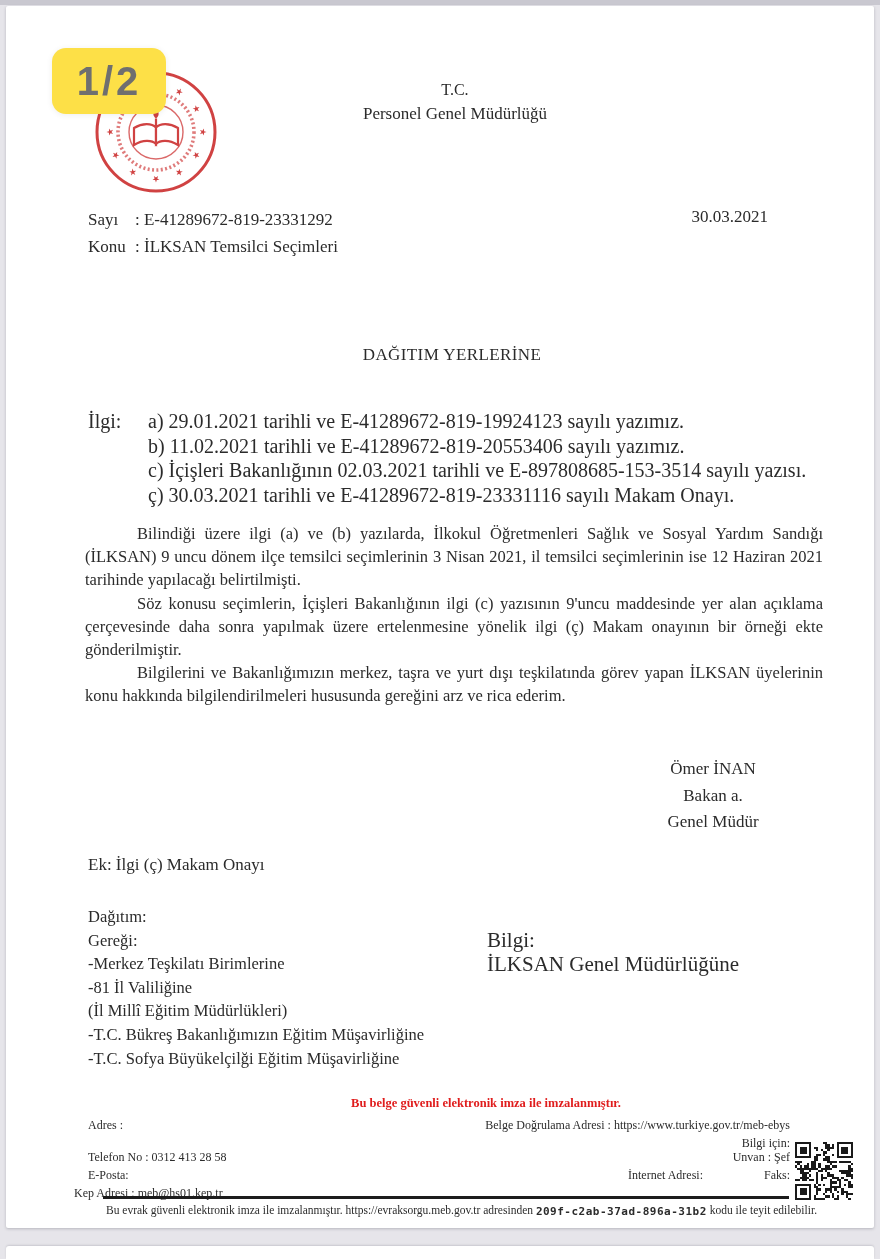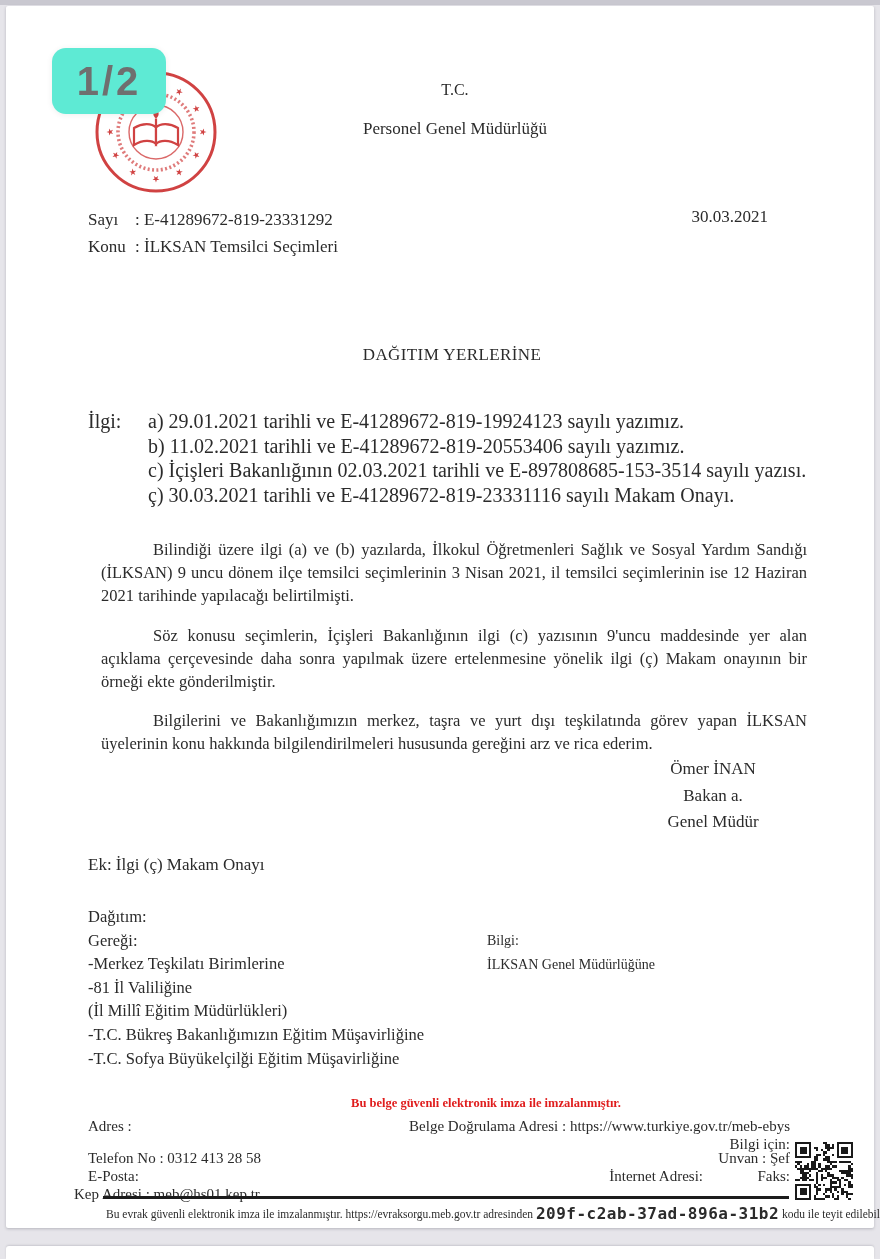--- a/index.html
+++ b/index.html
@@ -11,81 +11,81 @@
   html,body{width:880px;height:1259px;overflow:hidden;}
   body{font-family:"Liberation Serif","DejaVu Serif",serif;color:var(--ink);background:#e6e5ea;}
   .stage{position:relative;width:880px;height:1259px;background:#e6e5ea;}
   .top-strip{position:absolute;left:0;top:0;width:880px;height:5px;background:#c9c8d0;}
   .page{position:absolute;left:6px;top:6px;width:868px;height:1222px;background:#ffffff;
         border-radius:2px;box-shadow:0 1px 3px rgba(40,40,60,.25);}
   .page2-sliver{position:absolute;left:6px;top:1246px;width:868px;height:13px;background:#ffffff;
         border-radius:3px 3px 0 0;box-shadow:0 -1px 2px rgba(40,40,60,.15);}
 
   
-  .badge{position:absolute;left:46px;top:42px;width:114px;height:66px;background:#5eead4;
+  .badge{position:absolute;left:46px;top:42px;width:114px;height:66px;background:#fde047;
          border-radius:14px;display:flex;align-items:center;justify-content:center;z-index:5;
          box-shadow:0 1px 6px rgba(0,0,0,.07);}
   .badge span{font-family:"Liberation Sans","DejaVu Sans",sans-serif;font-size:40px;font-weight:bold;
          color:#6f6f6f;letter-spacing:3px;}
 
   
   .seal{position:absolute;left:84px;top:60px;width:132px;height:132px;z-index:1;opacity:.92;}
 
   
   .letterhead{position:absolute;left:84px;right:54px;top:76px;text-align:center;line-height:1;}
-  .lh1{font-size:16px;margin-bottom:22px;}
+  .lh1{font-size:16px;margin-bottom:7px;}
   .lh2{font-size:19px;letter-spacing:.5px;margin-bottom:8px;}
   .lh3{font-size:17px;}
 
   
   .meta{position:absolute;left:82px;top:200px;font-size:17px;line-height:27px;}
   .meta .lab{display:inline-block;width:47px;}
   .doc-date{position:absolute;right:106px;top:201px;font-size:17px;}
 
   .recipient{position:absolute;left:84px;right:60px;top:339px;text-align:center;
              font-size:17px;letter-spacing:.4px;}
 
   
   .ilgi{position:absolute;left:82px;top:403px;font-size:20px;line-height:24.6px;}
   .ilgi .lab{position:absolute;left:0;top:0;}
   .ilgi .items{margin-left:60px;}
 
   
   .bodytext{position:absolute;left:79px;top:516px;width:738px;font-size:16.5px;line-height:23.2px;
             text-align:justify;}
-  .bodytext p{text-indent:52px;margin:16px;}
+  .bodytext p{text-indent:52px;margin:0;}
 
   
   .signature{position:absolute;left:626px;top:750px;width:162px;text-align:center;
              font-size:17px;line-height:26.5px;}
 
   .ek{position:absolute;left:82px;top:849px;font-size:17px;}
 
   
   .dagitim{position:absolute;left:82px;top:899px;font-size:16.5px;line-height:23.6px;}
-  .bilgi-col{position:absolute;left:481px;top:923px;font-size:14px;line-height:23.6px;}
+  .bilgi-col{position:absolute;left:481px;top:923px;font-size:21px;line-height:23.6px;}
 
   
   .f-red{position:absolute;left:200px;top:1090px;width:560px;text-align:center;
          font-size:12.5px;font-weight:bold;color:var(--notice_red);}
-  .f{position:absolute;font-size:15px;white-space:nowrap;}
+  .f{position:absolute;font-size:12px;white-space:nowrap;}
   .f-adres{left:82px;top:1112px;}
   .f-dogrulama{right:84px;top:1112px;}
   .f-bilgi{right:84px;top:1130px;}
   .f-telefon{left:82px;top:1144px;}
   .f-unvan{right:84px;top:1144px;}
   .f-eposta{left:82px;top:1162px;}
   .f-internet{right:171px;top:1162px;}
   .f-faks{right:84px;top:1162px;}
   .f-kep{left:68px;top:1180px;}
   .f-rule{position:absolute;left:97px;top:1190px;width:686px;height:3px;background:#1c1c1c;}
   .f-verify{position:absolute;left:100px;right:86px;top:1198px;text-align:center;
             font-size:11.5px;white-space:nowrap;}
   .f-verify .code{font-family:"DejaVu Sans Mono","Liberation Mono",monospace;
-            font-size:16px;font-weight:bold;letter-spacing:.5px;vertical-align:-1px;}
+            font-size:11px;font-weight:bold;letter-spacing:.5px;vertical-align:-1px;}
   .qr{position:absolute;left:789px;top:1136px;width:58px;height:58px;}
 </style>
 </head>
 <body>
 
 <div class="stage">
   <div class="top-strip"></div>
 
   <div class="page">
 

